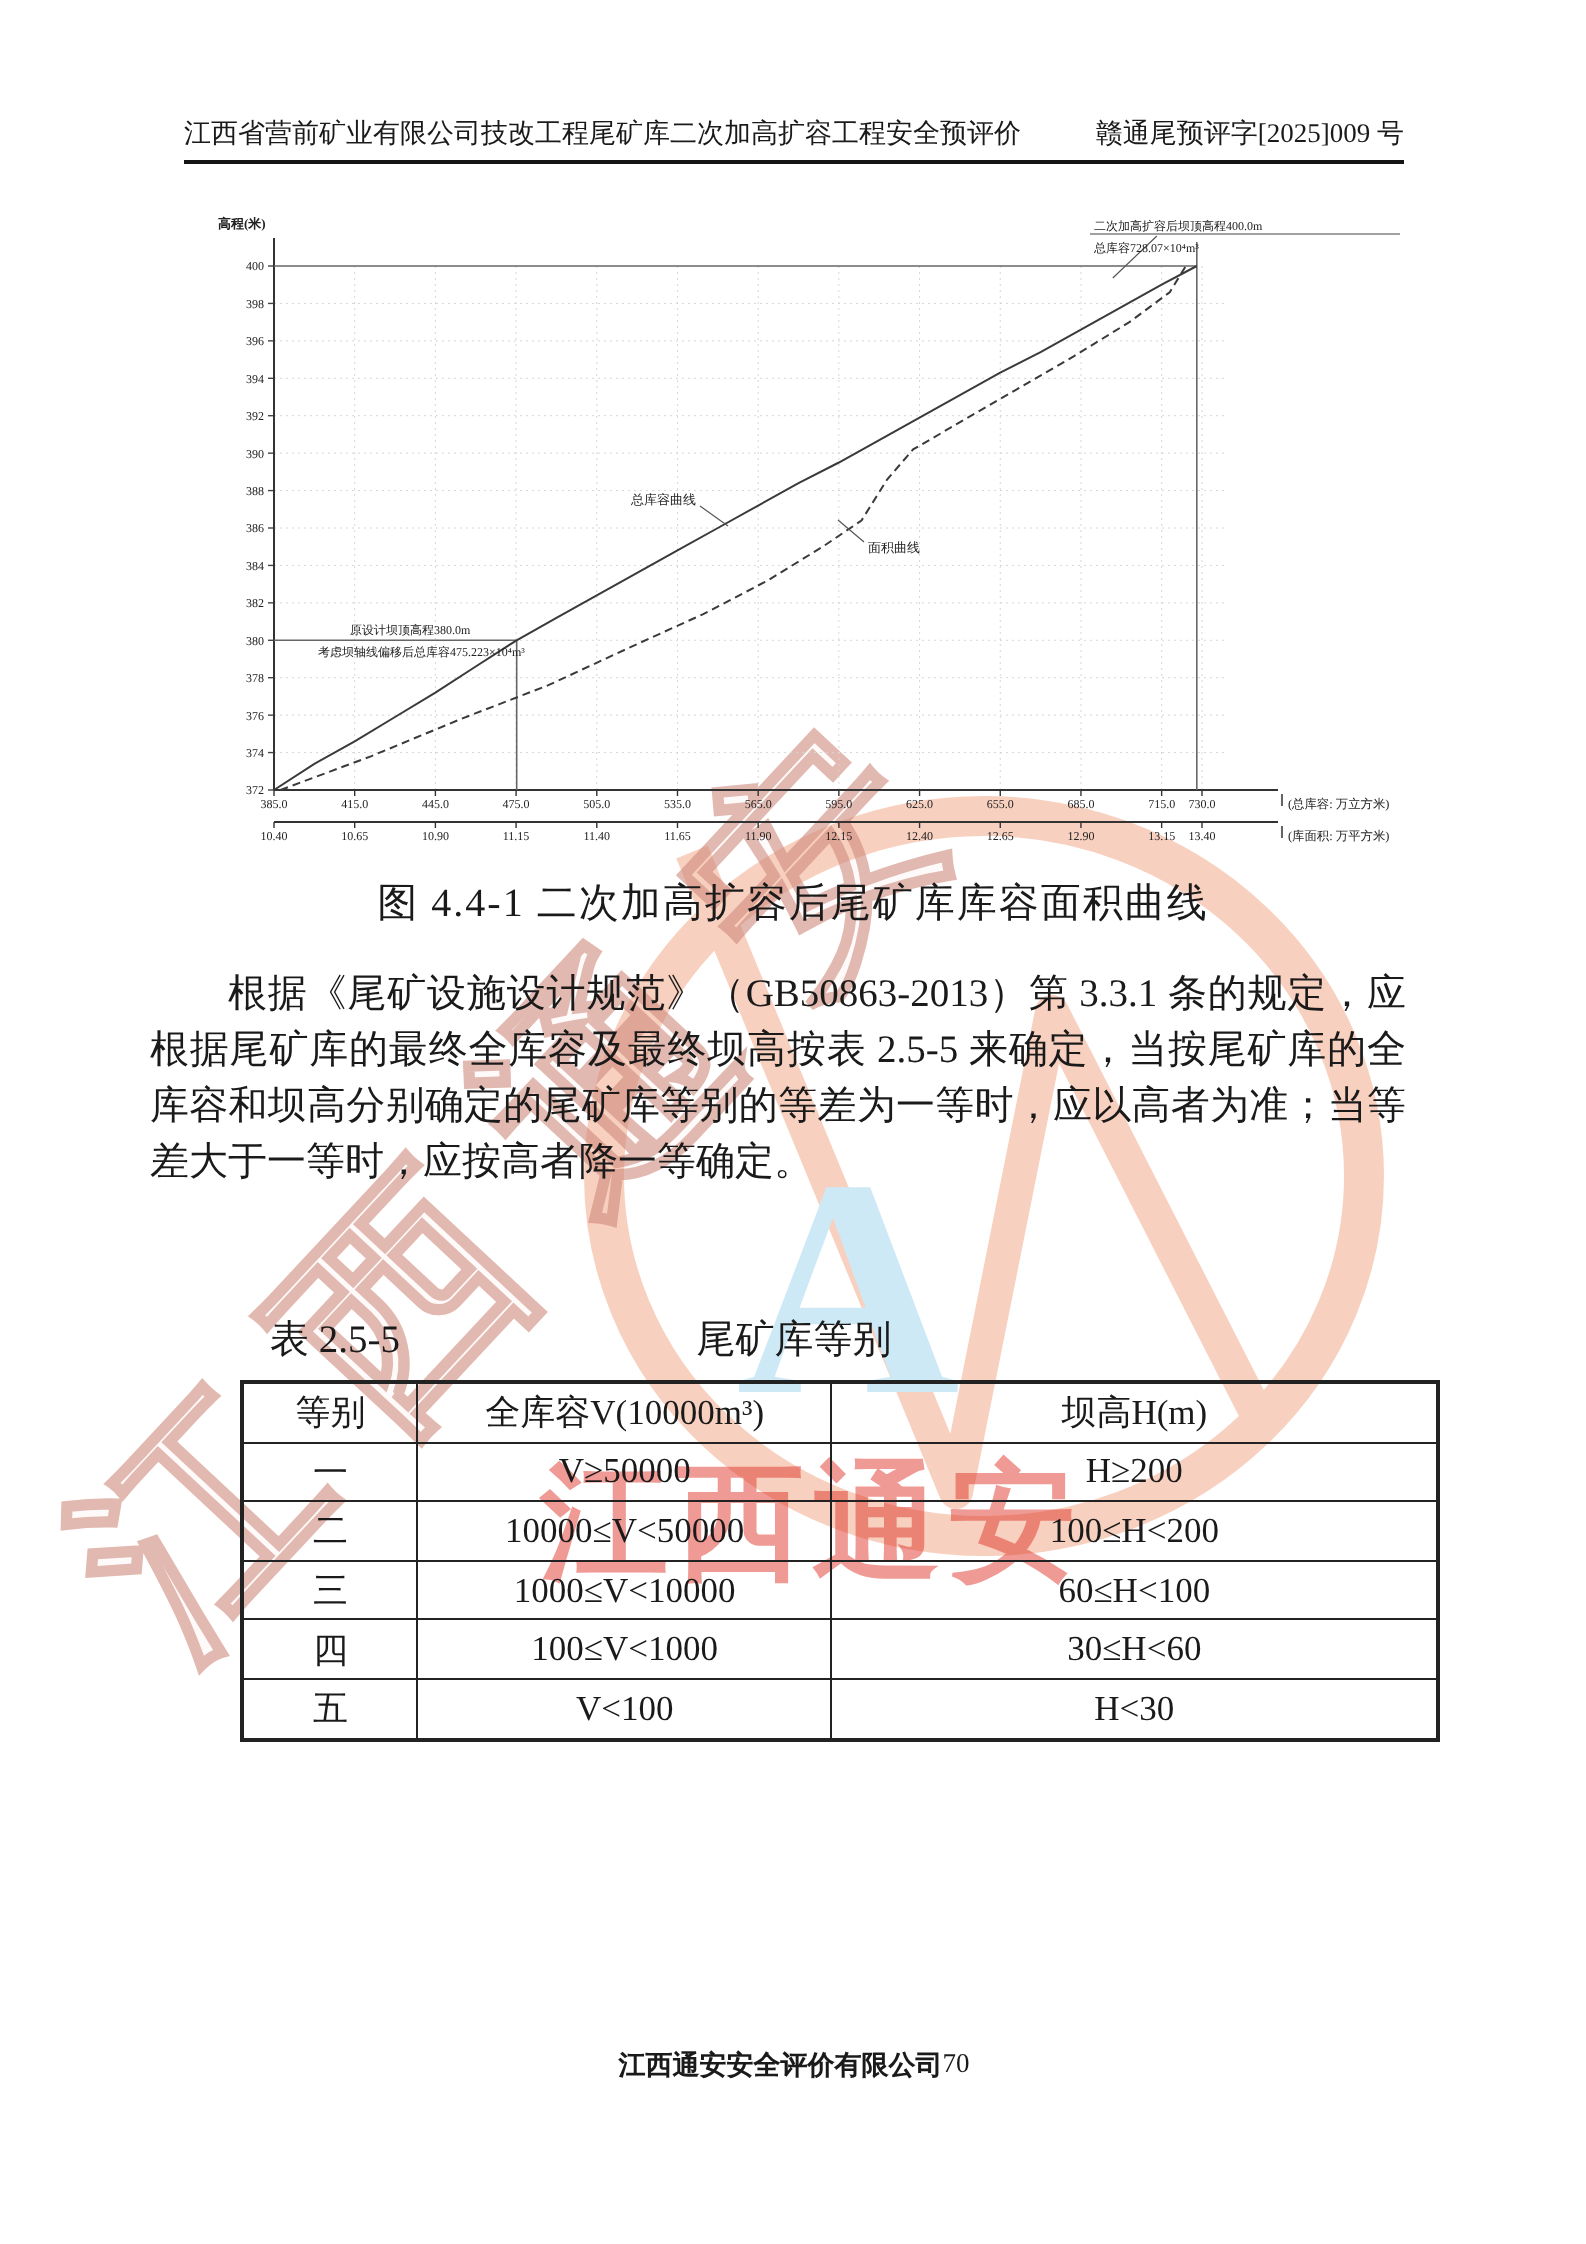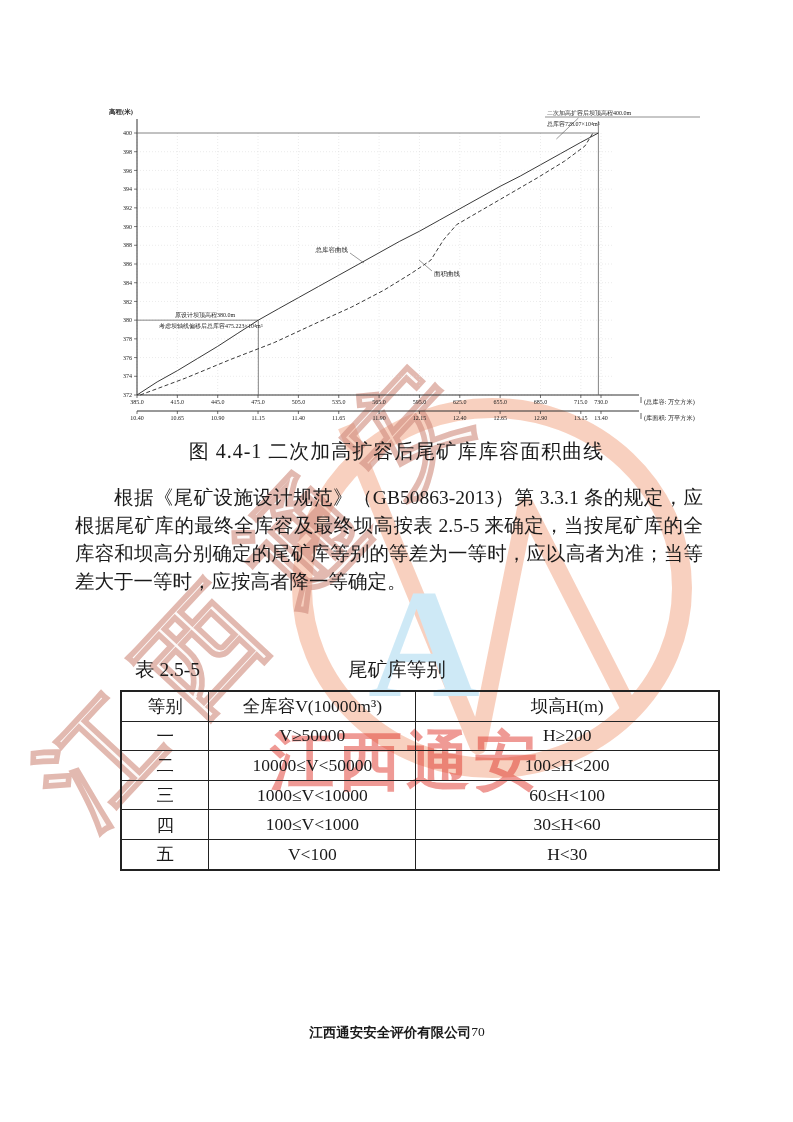--- a/index.html
+++ b/index.html
@@ -58,20 +58,24 @@
       <ellipse cx="210" cy="190" rx="190" ry="180" fill="none" stroke="#f2a381" stroke-width="20"></ellipse>
       <path d="M64,28 L196,348 L244,108 L348,312" fill="none" stroke="#f2a381" stroke-width="17" stroke-linejoin="round"></path>
       <text x="86" y="298" font-size="155" font-weight="bold" fill="#9fd4ef">A</text>
     </svg>
     <div class="wm-outline" style="-webkit-text-stroke: 2px rgb(207, 139, 125);">江西通安</div>
     <div class="wm-red" style="color: rgb(224, 56, 45);">江西通安</div>
   </div>
 
   <div class="content">
 
+    <div class="header">
+      <span>江西省营前矿业有限公司技改工程尾矿库二次加高扩容工程安全预评价</span>
+      <span>赣通尾预评字[2025]009 号</span>
+    </div>
 
     <svg class="chart" width="600" height="332" viewBox="0 0 600 332">
         <line x1="36" y1="32" x2="36" y2="294" stroke="#d6d6d6" stroke-width="0.5" stroke-dasharray="1,2"></line>
         <line x1="76.34782608695653" y1="32" x2="76.34782608695653" y2="294" stroke="#d6d6d6" stroke-width="0.5" stroke-dasharray="1,2"></line>
         <line x1="116.69565217391305" y1="32" x2="116.69565217391305" y2="294" stroke="#d6d6d6" stroke-width="0.5" stroke-dasharray="1,2"></line>
         <line x1="157.04347826086956" y1="32" x2="157.04347826086956" y2="294" stroke="#d6d6d6" stroke-width="0.5" stroke-dasharray="1,2"></line>
         <line x1="197.3913043478261" y1="32" x2="197.3913043478261" y2="294" stroke="#d6d6d6" stroke-width="0.5" stroke-dasharray="1,2"></line>
         <line x1="237.7391304347826" y1="32" x2="237.7391304347826" y2="294" stroke="#d6d6d6" stroke-width="0.5" stroke-dasharray="1,2"></line>
         <line x1="278.0869565217391" y1="32" x2="278.0869565217391" y2="294" stroke="#d6d6d6" stroke-width="0.5" stroke-dasharray="1,2"></line>
         <line x1="318.4347826086957" y1="32" x2="318.4347826086957" y2="294" stroke="#d6d6d6" stroke-width="0.5" stroke-dasharray="1,2"></line>

